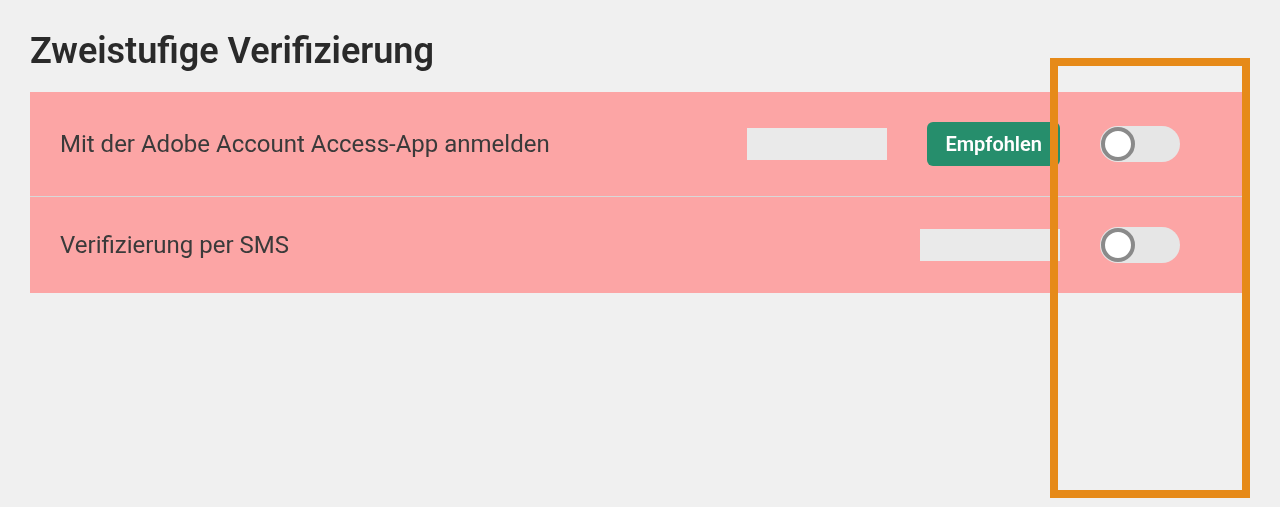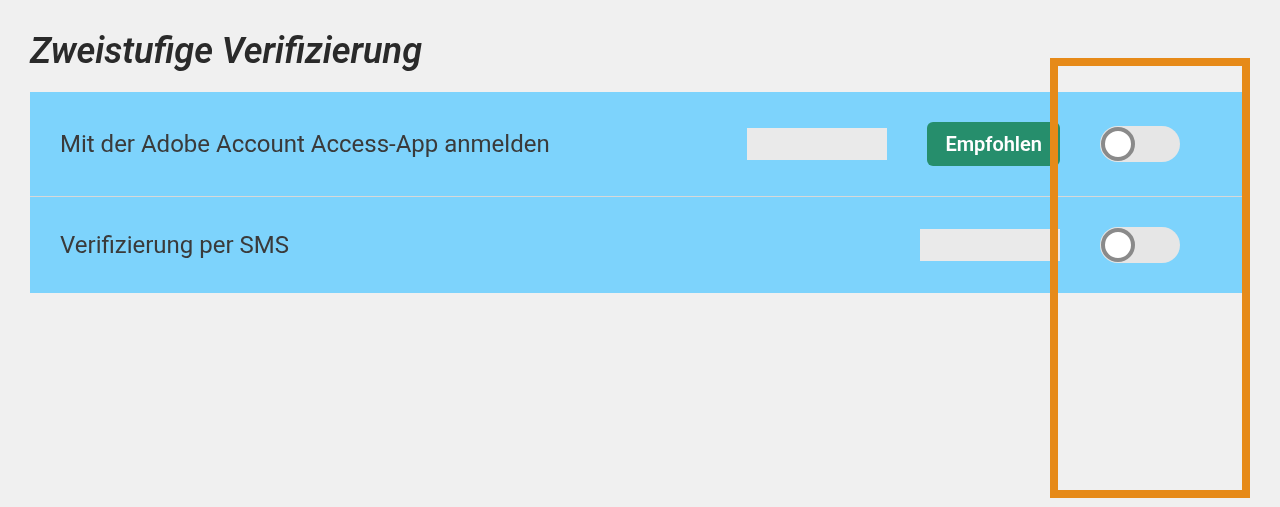--- a/index.html
+++ b/index.html
@@ -14,24 +14,23 @@
     position: relative;
   }
   .container {
     padding: 10px 30px 0 30px;
   }
   .heading {
     font-size: 36px;
     font-weight: 600;
     color: #2a2a2a;
     margin: 20px 0 20px 0;
-    font-style: italic;
   }
   .options-list {
-    background: #7dd3fc;
+    background: #fca5a5;
   }
   .option-row {
     display: flex;
     align-items: center;
     padding: 30px 30px;
     border-bottom: 1px solid #d8d8d8;
   }
   .option-row:last-child {
     border-bottom: none;
   }

